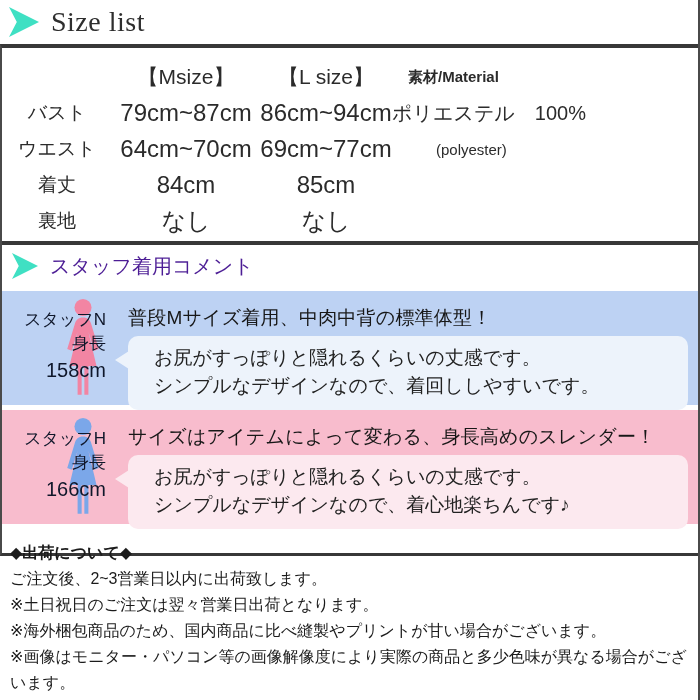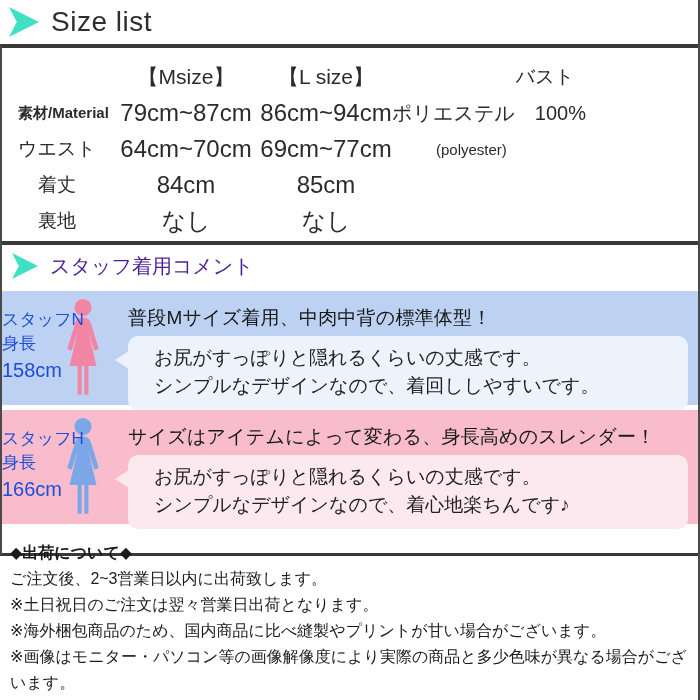--- a/index.html
+++ b/index.html
@@ -7,21 +7,21 @@
   body {
     font-family:"Liberation Sans","DejaVu Sans",sans-serif;
     color:#2b2b2b; background:#fff;
   }
   .page { position:relative; width:700px; height:700px; background:#fff; border-right:2px solid #4a4a4a; overflow:hidden; }
 
   
   .top-header { height:44px; display:flex; align-items:center; padding-left:9px; }
   .arrow { width:30px; height:30px; background:#3fe0c3; flex:0 0 auto;
            clip-path:polygon(0 0, 100% 50%, 0 100%, 26% 50%); }
-  .top-header .title { font-size:28px; margin-left:12px; color:#2e2e2e; letter-spacing:0.5px; }
+  .top-header .title { font-size:28px; margin-left:12px; color:#2e2e2e; letter-spacing:0.5px;font-family:Liberation Serif, serif; }
 
   
   .box { border-top:4px solid #383838; border-left:2px solid #4a4a4a; border-bottom:3px solid #383838;
          height:512px; width:698px; }
 
   
   .size-table { display:grid; grid-template-columns:110px 148px 132px 1fr;
                 grid-auto-rows:36px; margin-top:11px; }
   .size-table .cell { display:flex; align-items:center; justify-content:center; font-size:24px; color:#2b2b2b; }
   .size-table .hdr { font-size:21px; }
@@ -40,22 +40,22 @@
   
   .staff-block { height:114px; display:flex; margin-top:4px; }
   .staff-block + .staff-block { margin-top:5px; }
   .staff-blue { background:#bdd2f3; }
   .staff-pink { background:#f8bccd; }
 
   .staff-left { position:relative; width:118px; flex:0 0 auto; }
   .figure { position:absolute; right:10px; top:5px; width:54px; height:104px; }
   .staff-blue .figure path, .staff-blue .figure circle { fill:#f285a3; }
   .staff-pink .figure path, .staff-pink .figure circle { fill:#7ba7e9; }
-  .staff-meta { position:absolute; left:0; top:17px; width:104px; text-align:left;
-                line-height:1.4; z-index:1; color:#1d4ed8; }
+  .staff-meta { position:absolute; left:0; top:17px; width:104px; text-align:right;
+                line-height:1.4; z-index:1; color:#0f172a; }
   .staff-meta .nm { font-size:17px; }
   .staff-meta .hl { font-size:17px; }
   .staff-meta .hv { font-size:20px; }
 
   .staff-right { flex:1; padding:12px 10px 6px 4px; }
   .headline { font-size:19px; color:#171717; margin:2px 0 5px 4px; letter-spacing:0.2px; }
   .bubble { position:relative; margin-left:4px; border-radius:10px; padding:8px 10px 9px 26px;
             font-size:19px; line-height:1.45; color:#222; height:74px; }
   .staff-blue .bubble { background:#edf3fb; }
   .staff-pink .bubble { background:#fce9ef; }
@@ -77,23 +77,23 @@
     <div class="arrow"></div>
     <div class="title">Size list</div>
   </div>
 
   <div class="box">
 
     <div class="size-table">
       <div class="cell"></div>
       <div class="cell hdr">【Msize】</div>
       <div class="cell hdr">【L size】</div>
+      <div class="cell mat-hdr">素材/Material</div>
+
       <div class="cell rowlabel">バスト</div>
-
-      <div class="cell mat-hdr">素材/Material</div>
       <div class="cell">79cm~87cm</div>
       <div class="cell">86cm~94cm</div>
       <div class="cell mat">ポリエステル　100%</div>
 
       <div class="cell rowlabel">ウエスト</div>
       <div class="cell">64cm~70cm</div>
       <div class="cell">69cm~77cm</div>
       <div class="cell mat mat-sub">(polyester)</div>
 
       <div class="cell rowlabel">着丈</div>

